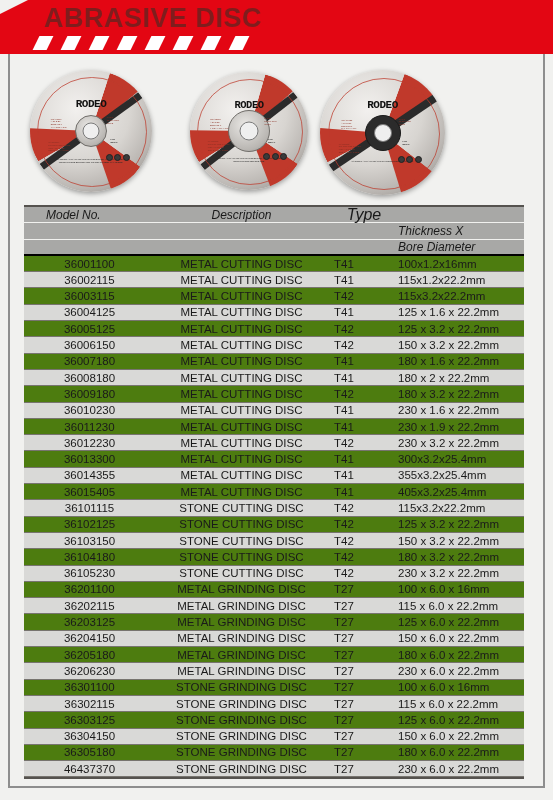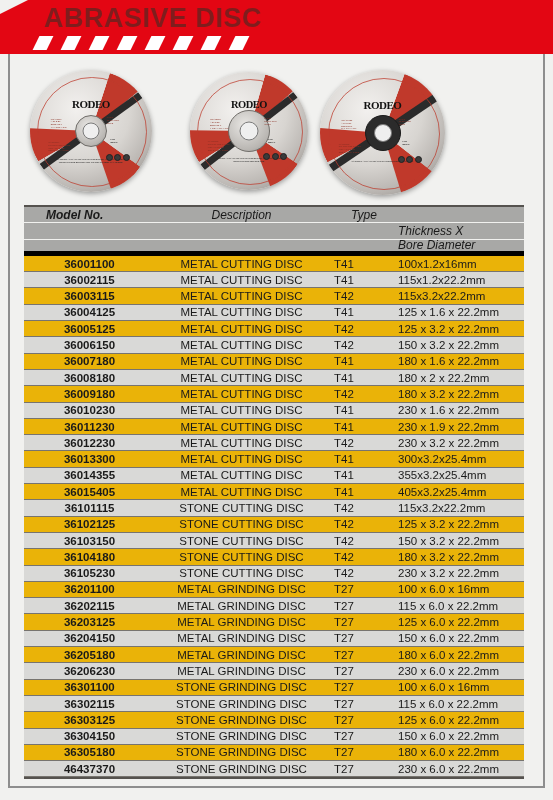--- a/index.html
+++ b/index.html
@@ -107,21 +107,21 @@
     transform:translate(-50%,-50%);
     border-radius:50%;
     background:#efefef;
     border:1px solid #7a7a7a;
   }
   .brand{
     position:absolute;left:50%;top:23%;
     transform:translateX(-50%);
     color:#111;
     font-weight:bold;
-    font-family:Liberation Serif, serif;
+    font-family:Liberation Mono, monospace;
     letter-spacing:-0.5px;
     white-space:nowrap;
     z-index:6;
   }
   .micro{
     position:absolute;
     color:#8a2f23;
     font-size:2.2px;
     line-height:2.9px;
     font-family:"Liberation Sans", sans-serif;
@@ -160,44 +160,44 @@
     height:16.3px;
     border-bottom:1px solid #77746f;
     box-sizing:border-box;
   }
   .thead .trow{
     background:#a8a8a6;
     border-bottom:1px solid #f1f1ef;
     font-style:italic;
     font-weight:normal;
   }
-  .thead .trow:last-child{border-bottom:5px solid #000000;}
-  .trow.odd{background:#eab308;}
+  .thead .trow:last-child{border-bottom:2px solid #000000;}
+  .trow.odd{background:#4d7c0f;}
   .trow.even{background:#d9d9d7;}
   .c-model{
     width:125px;text-align:center;
     font-size:11.5px;color:#1a1a1a;
-    padding-left:6px;box-sizing:border-box;font-weight:bold;
+    padding-left:6px;box-sizing:border-box;
   }
   .c-desc{
     width:185px;text-align:center;
     font-size:11.5px;color:#1a1a1a;
   }
   .c-type{
     width:60px;text-align:left;
     font-size:11.5px;color:#1a1a1a;
   }
   .c-dim{
     width:130px;text-align:left;
     font-size:11.5px;color:#1a1a1a;
     padding-left:4px;box-sizing:border-box;
   }
   .thead .c-model{font-size:12px;text-align:left;padding-left:22px;}
   .thead .c-desc{font-size:12px;}
-  .thead .c-type{font-size:12px;text-align:center;}
+  .thead .c-type{font-size:16px;text-align:center;}
   .thead .c-dim{font-size:12px;text-align:left;padding-left:4px;}
   .table-top-rule{
     position:absolute;left:24px;top:205px;width:500px;height:2px;
     background:#55524e;
   }
   .table-bottom-rule{
     position:absolute;left:24px;top:0;width:500px;height:2px;
     background:#55524e;
   }
 </style>

